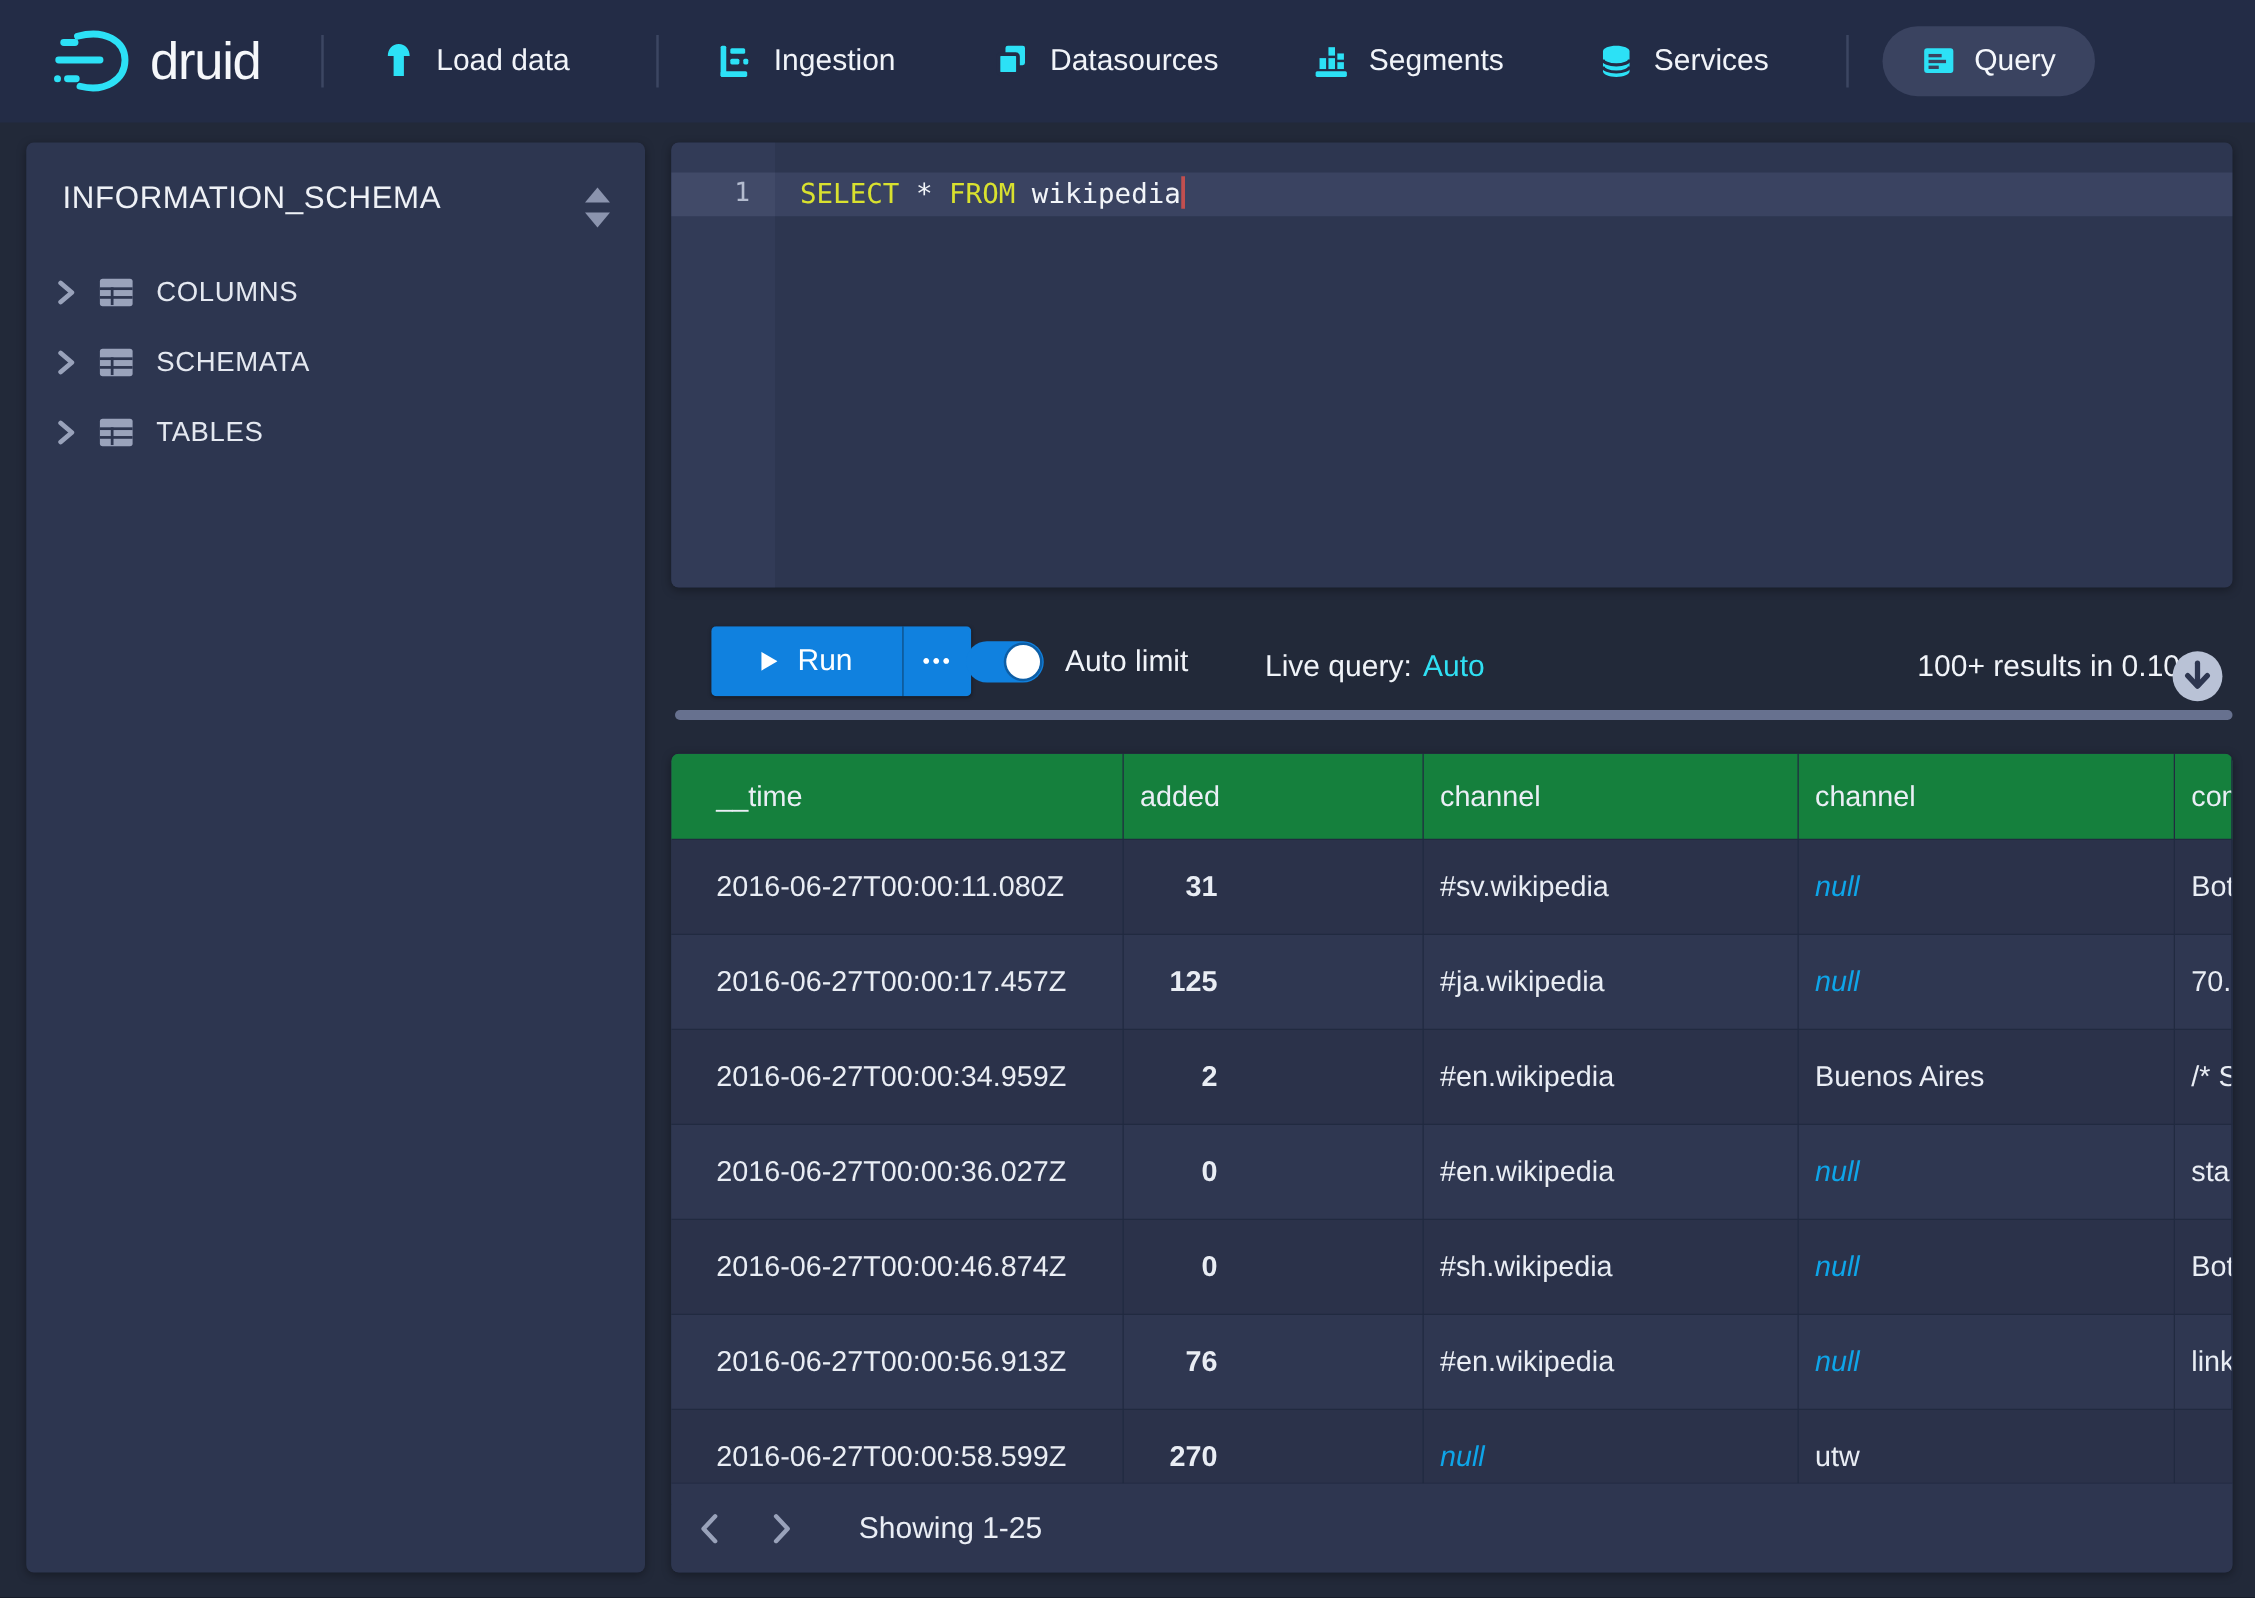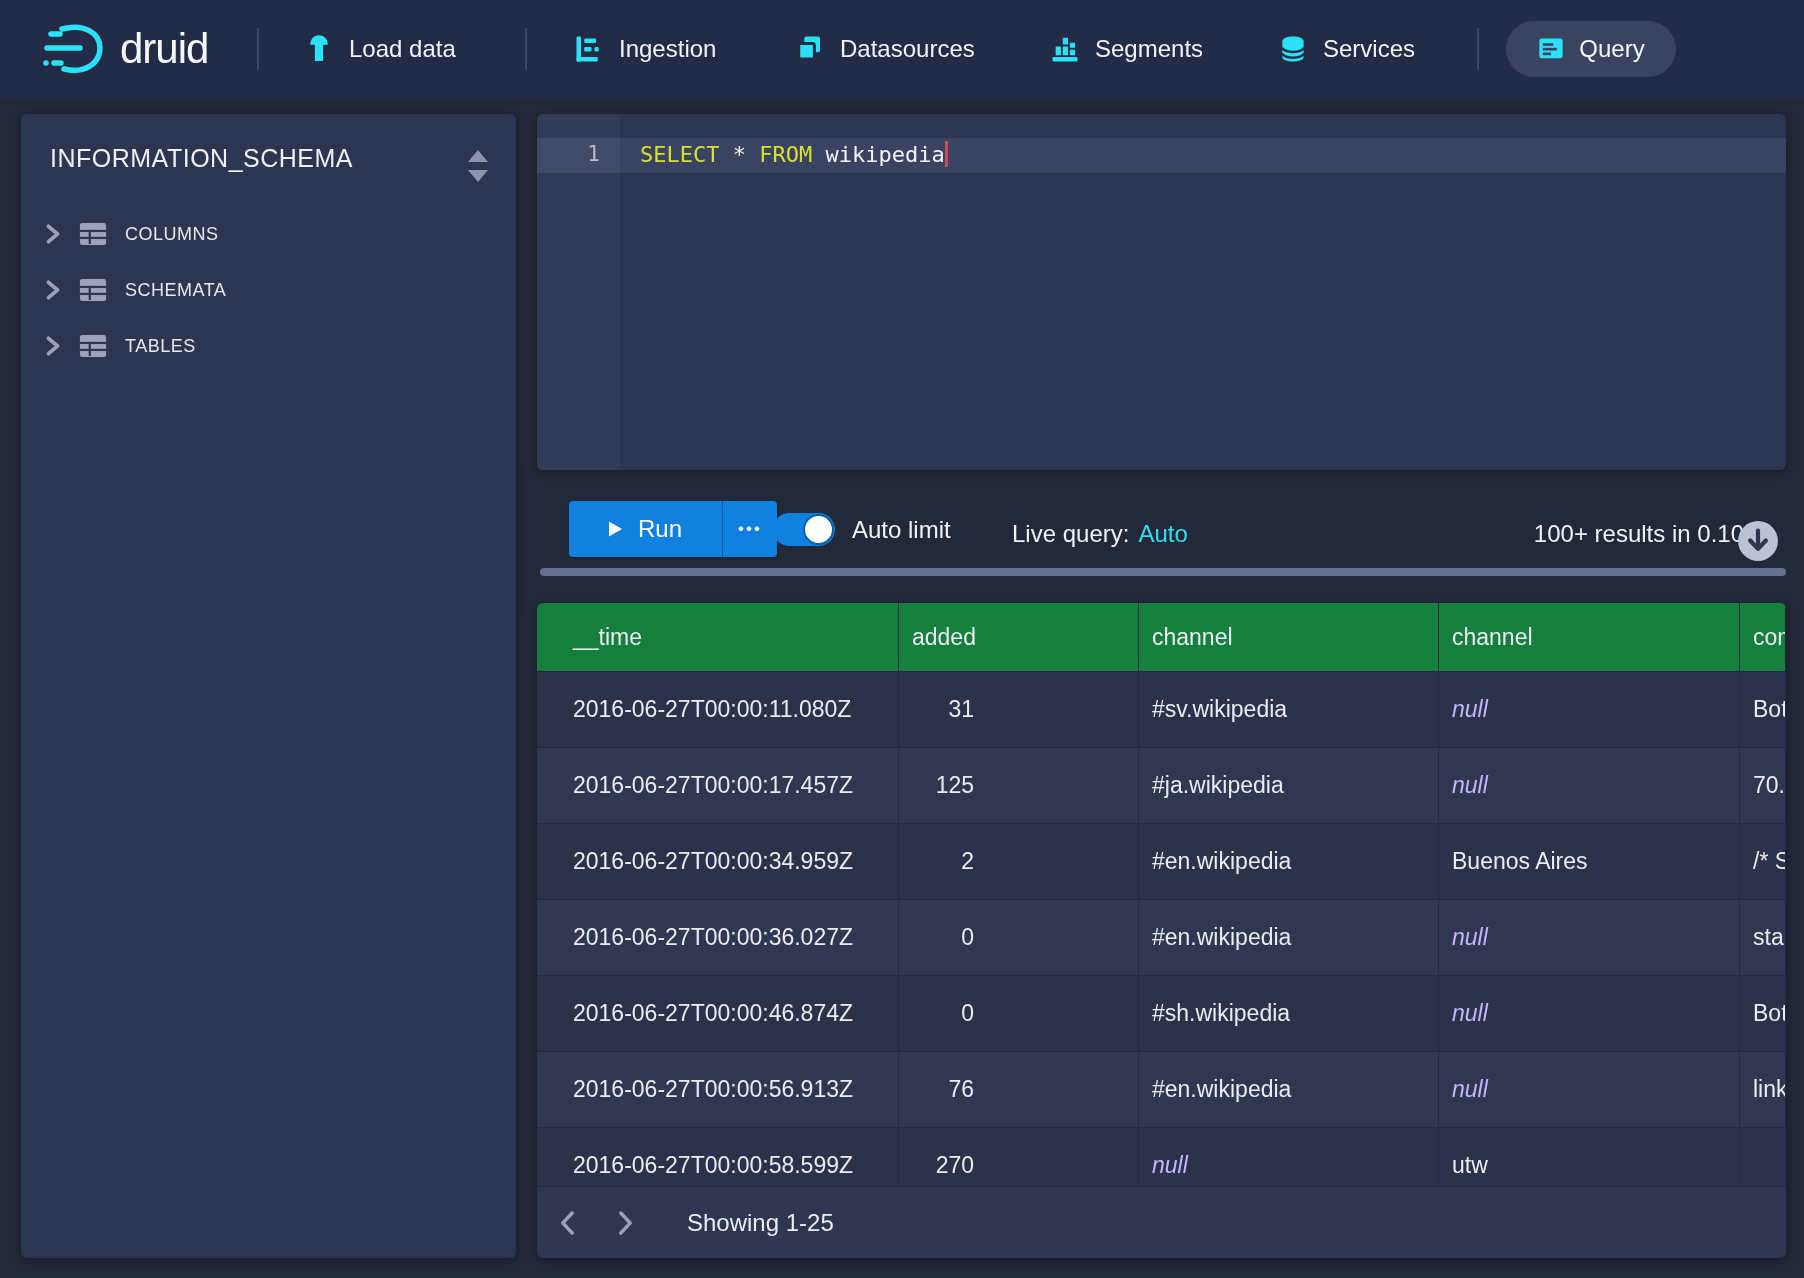--- a/index.html
+++ b/index.html
@@ -22,21 +22,21 @@
   .panel{position:absolute;background:#2d3650;border-radius:6px;box-shadow:0 2px 8px rgba(0,0,0,.35);}
 
   
   #sidebar{left:21px;top:114px;width:495px;height:1144px;}
   #sidebar-header{position:relative;height:92px;}
   #sidebar-title{position:absolute;left:29px;top:30px;font-size:25px;letter-spacing:.5px;color:#eef1f6;}
   #schema-sort{position:absolute;right:26px;top:32px;cursor:pointer;}
   .tree-item{position:relative;height:56px;display:flex;align-items:center;cursor:pointer;}
   .tree-item .chev{margin-left:25px;}
   .tree-item .gridicon{margin-left:18px;}
-  .tree-item .lbl{margin-left:17px;font-size:18px;letter-spacing:.5px;color:#e4e8f0;}
+  .tree-item .lbl{margin-left:17px;font-size:22px;letter-spacing:.5px;color:#e4e8f0;}
 
   
   #editor{left:537px;top:114px;width:1249px;height:356px;overflow:hidden;cursor:text;}
   #gutter{position:absolute;left:0;top:0;width:83px;height:356px;background:#323b57;}
   #active-gutter{position:absolute;left:0;top:24px;width:83px;height:35px;background:#414a68;}
   #active-line{position:absolute;left:83px;top:24px;right:0;height:35px;background:#3a4361;}
   #line-num{position:absolute;left:0;top:28px;width:63px;text-align:right;
             font-family:"DejaVu Sans Mono", monospace;font-size:21px;color:#b4bccf;}
   #code-line{position:absolute;left:103px;top:27px;white-space:pre;
              font-family:"DejaVu Sans Mono", monospace;font-size:22px;color:#f2f5f9;}
@@ -72,22 +72,22 @@
          border-right:1px solid #212a40;border-bottom:1px solid #212a40;overflow:hidden;
          white-space:nowrap;cursor:pointer;}
   .trow .hcell:first-child{padding-left:36px;}
   .drow{height:76px;}
   .drow:nth-child(odd){background:#2f3751;}
   .drow:nth-child(even){background:#2b324a;}
   .cell{display:flex;align-items:center;padding-left:13px;font-size:23px;color:#e9edf4;
         border-right:1px solid #212a40;border-bottom:1px solid #212a40;overflow:hidden;
         white-space:nowrap;cursor:pointer;}
   .drow .cell:first-child{padding-left:36px;}
-  .cell.col-added{justify-content:flex-end;padding-right:164px;padding-left:0;}
-  .null-val{font-style:italic;color:#c4b5fd;}
+  .cell.col-added{justify-content:flex-end;padding-right:164px;padding-left:0;font-weight:bold;}
+  .null-val{font-style:italic;color:#0ea5e9;}
 
   #table-footer{position:absolute;left:0;bottom:0;width:100%;height:71px;background:#2e3650;
                 border-top:1px solid #222b42;border-radius:0 0 6px 6px;display:flex;align-items:center;}
   .pg-btn{width:44px;height:44px;margin-left:14px;display:flex;align-items:center;justify-content:center;
           cursor:pointer;border-radius:4px;}
   .pg-btn:first-child{margin-left:8px;}
   #showing-label{margin-left:40px;font-size:24px;color:#eaeef5;}
 </style>
 </head>
 <body>

